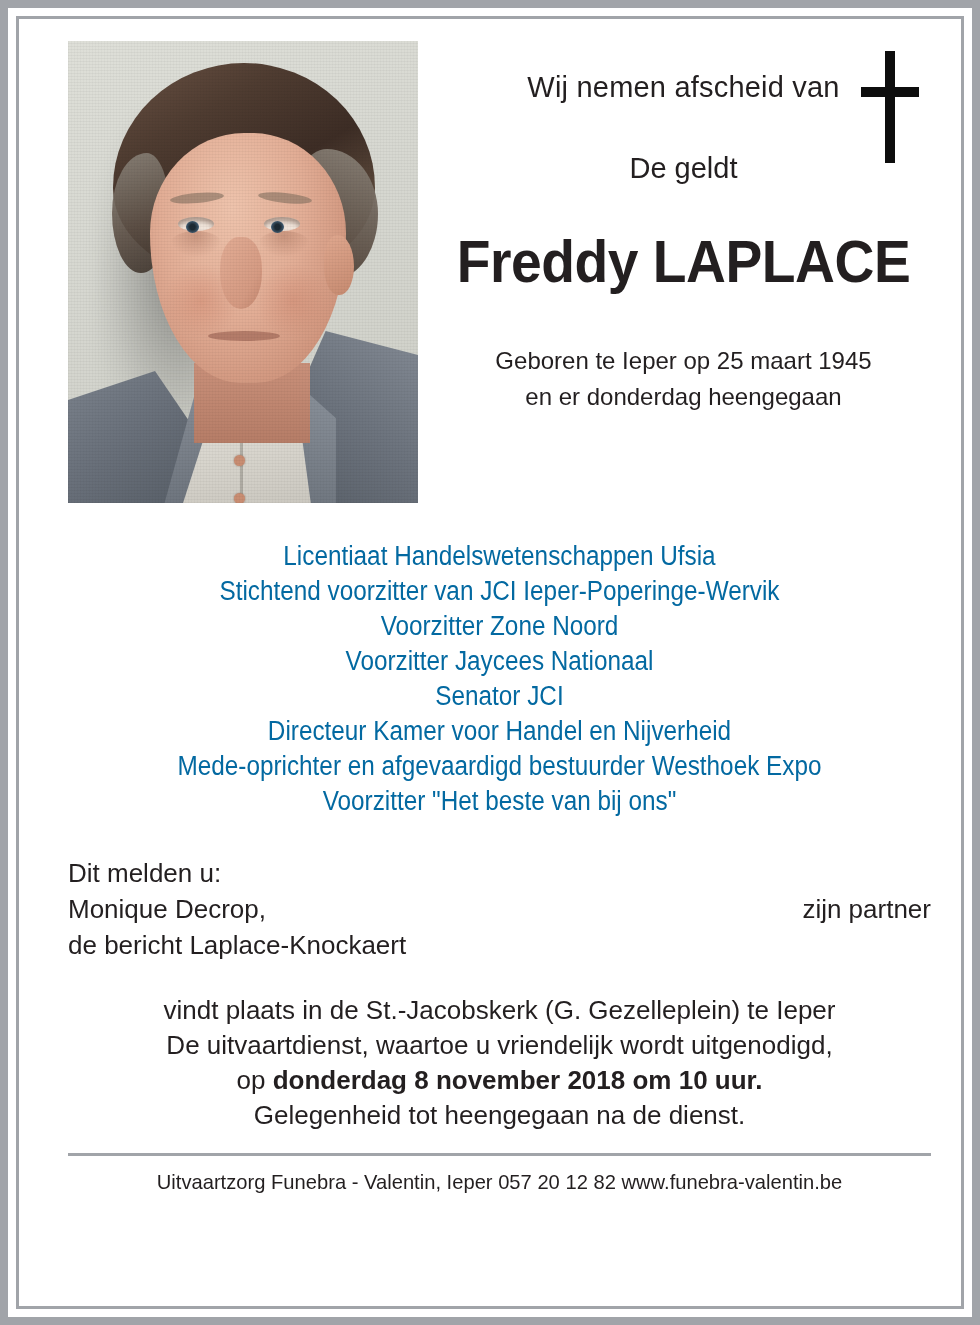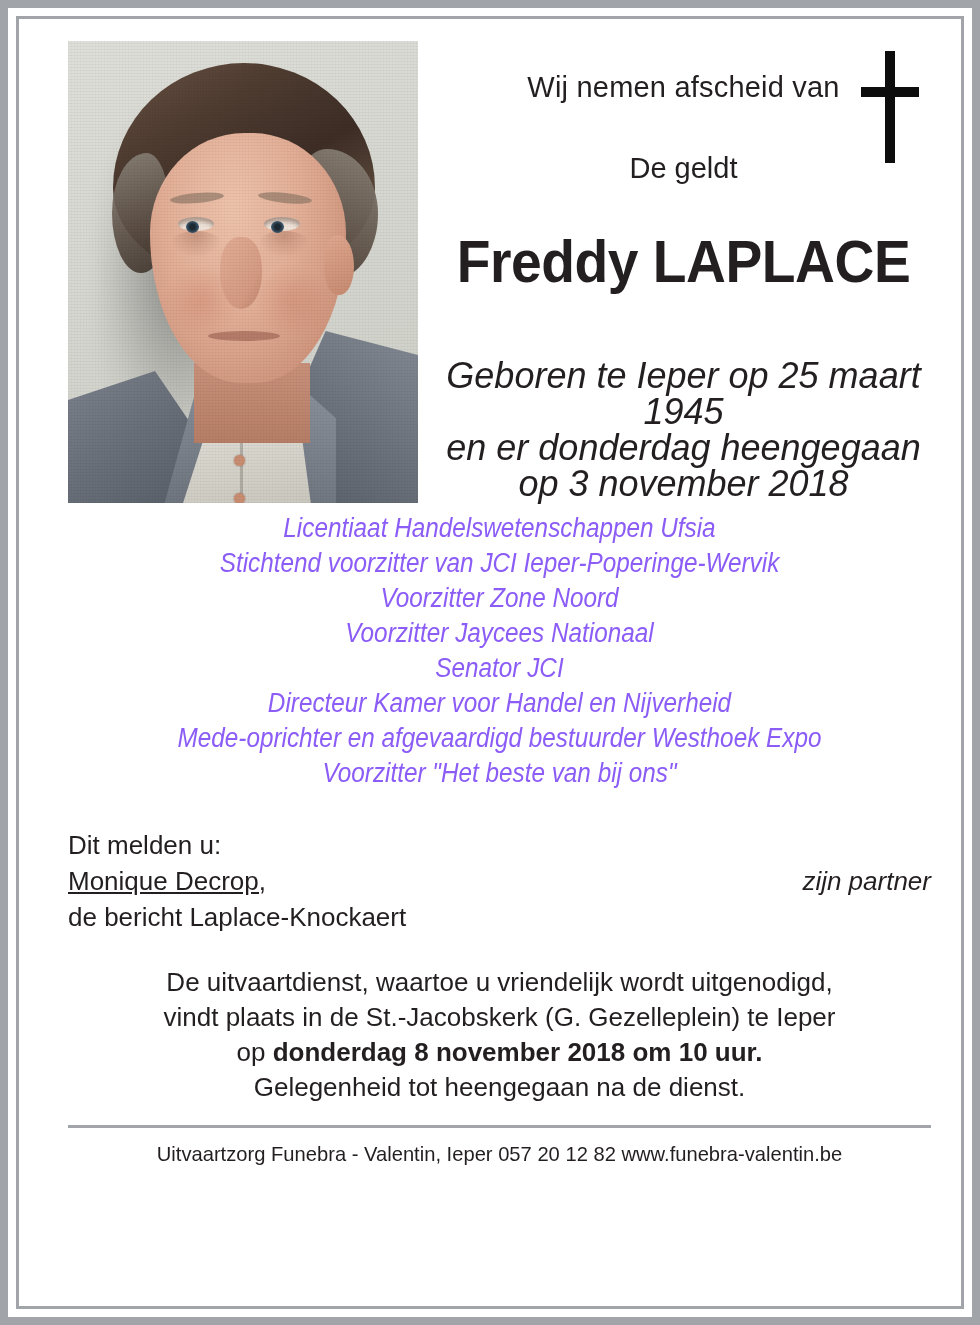--- a/index.html
+++ b/index.html
@@ -237,25 +237,24 @@
   .name {
     font-size: 60px;
     font-weight: 700;
     color: #231f20;
     letter-spacing: -.5px;
     margin-top: 42px;
     transform: scaleX(.92);
     white-space: nowrap;
   }
   .dates {
-    font-size: 36px;
+    font-size: 24px;
     line-height: 36px;
     color: #231f20;
-    margin-top: 62px;
-    font-style: italic;
+    margin-top: 47px;
   }
 
   
   .cross {
     position: absolute;
     right: 12px;
     top: 10px;
     width: 58px;
     height: 112px;
   }
@@ -267,43 +266,43 @@
   }
   .cross .h {
     position: absolute;
     left: 0; top: 36px;
     width: 58px; height: 10px;
     background: #0d0d0d;
   }
 
   
   .titles {
+    margin-top: 28px;
     text-align: center;
     font-size: 27px;
     line-height: 35px;
-    color: #8b5cf6;
-    font-style: italic;
+    color: #0369a1;
   }
   .titles .row { transform: scaleX(.9); }
 
   
   .announcers {
     margin-top: 36px;
     font-size: 26px;
     line-height: 36px;
     color: #231f20;
   }
   .announcers .lead { text-align: left; }
   .announcers .pair {
     display: flex;
     justify-content: space-between;
     align-items: baseline;
   }
-  .announcers .pair .who { text-align: right; text-decoration: underline; }
-  .announcers .pair .rel { text-align: center; font-style: italic; }
+  .announcers .pair .who { text-align: right; }
+  .announcers .pair .rel { text-align: center; }
   .announcers .fam { text-align: left; }
 
   
   .service {
     margin-top: 30px;
     text-align: center;
     font-size: 26px;
     line-height: 35px;
     color: #231f20;
   }
@@ -387,21 +386,20 @@
             <div class="h"></div>
           </div>
 
           <div class="header-text">
             <div class="line-afscheid">Wij nemen afscheid van</div>
             <div class="line-deheer">De geldt</div>
             <div class="name">Freddy LAPLACE</div>
             <div class="dates">
               <div>Geboren te Ieper op 25 maart 1945</div>
               <div>en er donderdag heengegaan</div>
-              <div>op 3 november 2018</div>
             </div>
           </div>
         </div>
 
         <div class="titles">
           <div class="row">Licentiaat Handelswetenschappen Ufsia</div>
           <div class="row">Stichtend voorzitter van JCI Ieper-Poperinge-Wervik</div>
           <div class="row">Voorzitter Zone Noord</div>
           <div class="row">Voorzitter Jaycees Nationaal</div>
           <div class="row">Senator JCI</div>
@@ -413,22 +411,22 @@
         <div class="announcers">
           <div class="lead">Dit melden u:</div>
           <div class="pair">
             <span class="who">Monique Decrop,</span>
             <span class="rel">zijn partner</span>
           </div>
           <div class="fam">de bericht Laplace-Knockaert</div>
         </div>
 
         <div class="service">
+          <div>vindt plaats in de St.-Jacobskerk (G. Gezelleplein) te Ieper</div>
           <div>De uitvaartdienst, waartoe u vriendelijk wordt uitgenodigd,</div>
-          <div>vindt plaats in de St.-Jacobskerk (G. Gezelleplein) te Ieper</div>
           <div><span>op </span><b>donderdag 8 november 2018 om 10 uur.</b></div>
           <div>Gelegenheid tot heengegaan na de dienst.</div>
         </div>
 
 
 
         <div class="rule"></div>
         <div class="footer">Uitvaartzorg Funebra - Valentin, Ieper 057 20 12 82 www.funebra-valentin.be</div>
 
       </div>

